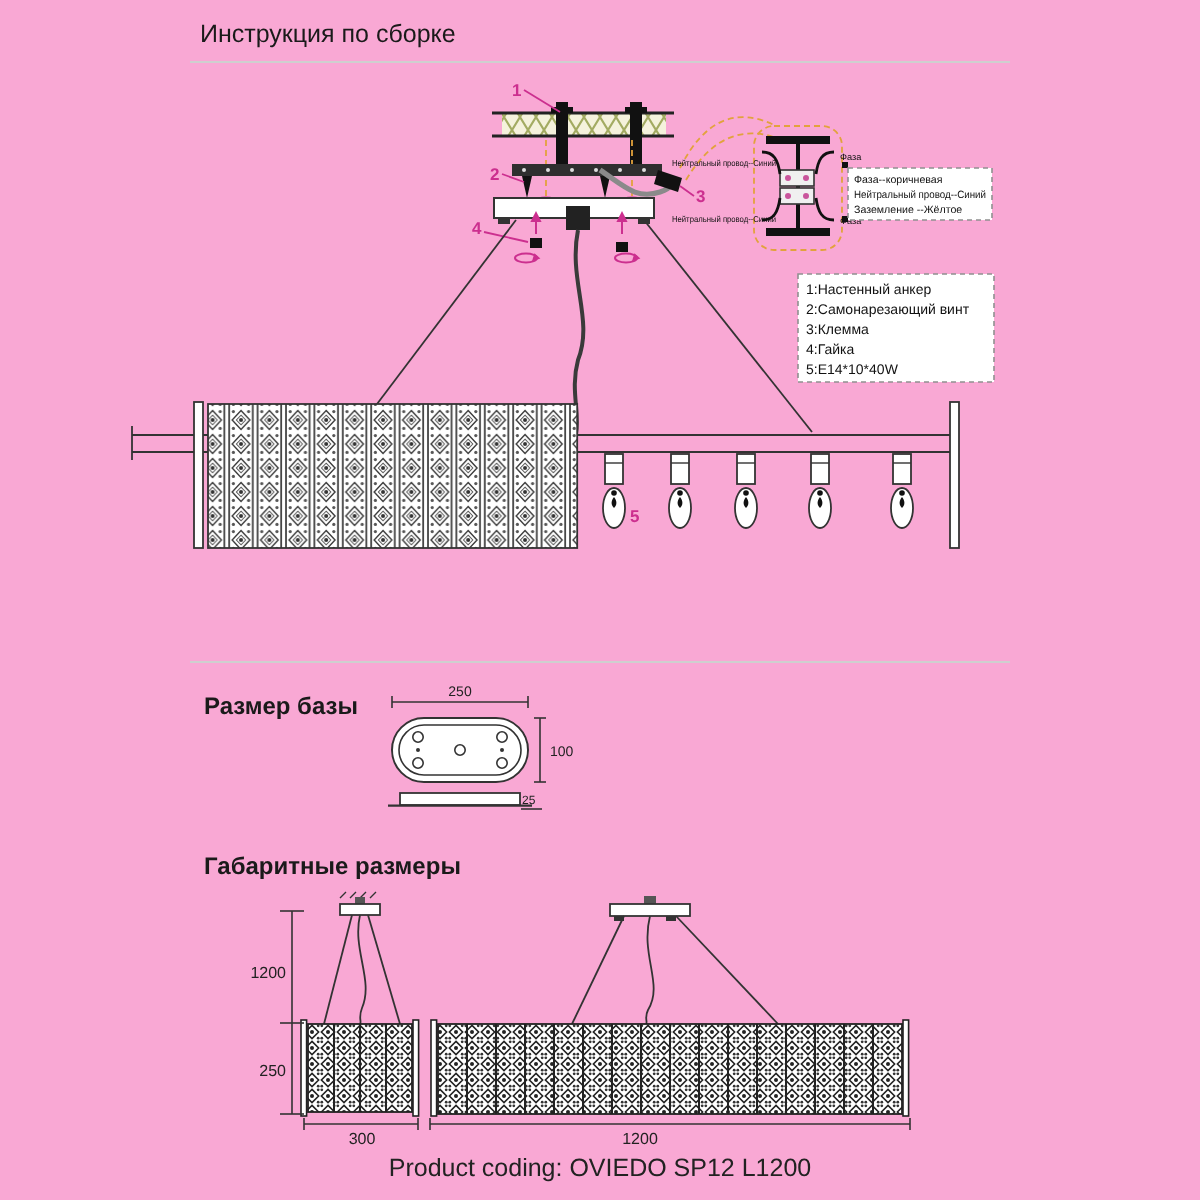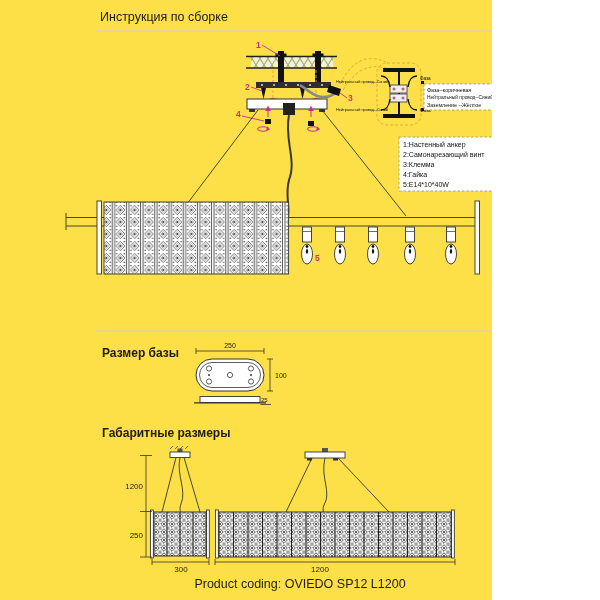--- a/index.html
+++ b/index.html
@@ -1,16 +1,16 @@
 <!DOCTYPE html>
 <html><head>
 <meta charset="utf-8">
 <style>
   html,body{margin:0;padding:0;background:#fff;}
-  #sheet{width:492px;height:600px;background:#fde047;position:relative;overflow:hidden;}
+  #sheet{width:600px;height:600px;background:#f9a8d4;position:relative;overflow:hidden;}
   svg{display:block;}
   text{font-family:"Liberation Sans", sans-serif;fill:#1a1a1a;}
   .t-title{font-size:12.5px;font-weight:400;}
   .t-section{font-size:12px;font-weight:700;}
   .t-callout{font-size:8.5px;font-weight:700;fill:#cc2f8f;}
   .t-parts{font-size:7px;fill:#111;}
   .t-legend{font-size:5.3px;fill:#111;}
   .t-wire{font-size:4.3px;fill:#111;}
   .t-phase{font-size:4.6px;fill:#111;}
   .t-dim{font-size:7px;fill:#222;}

